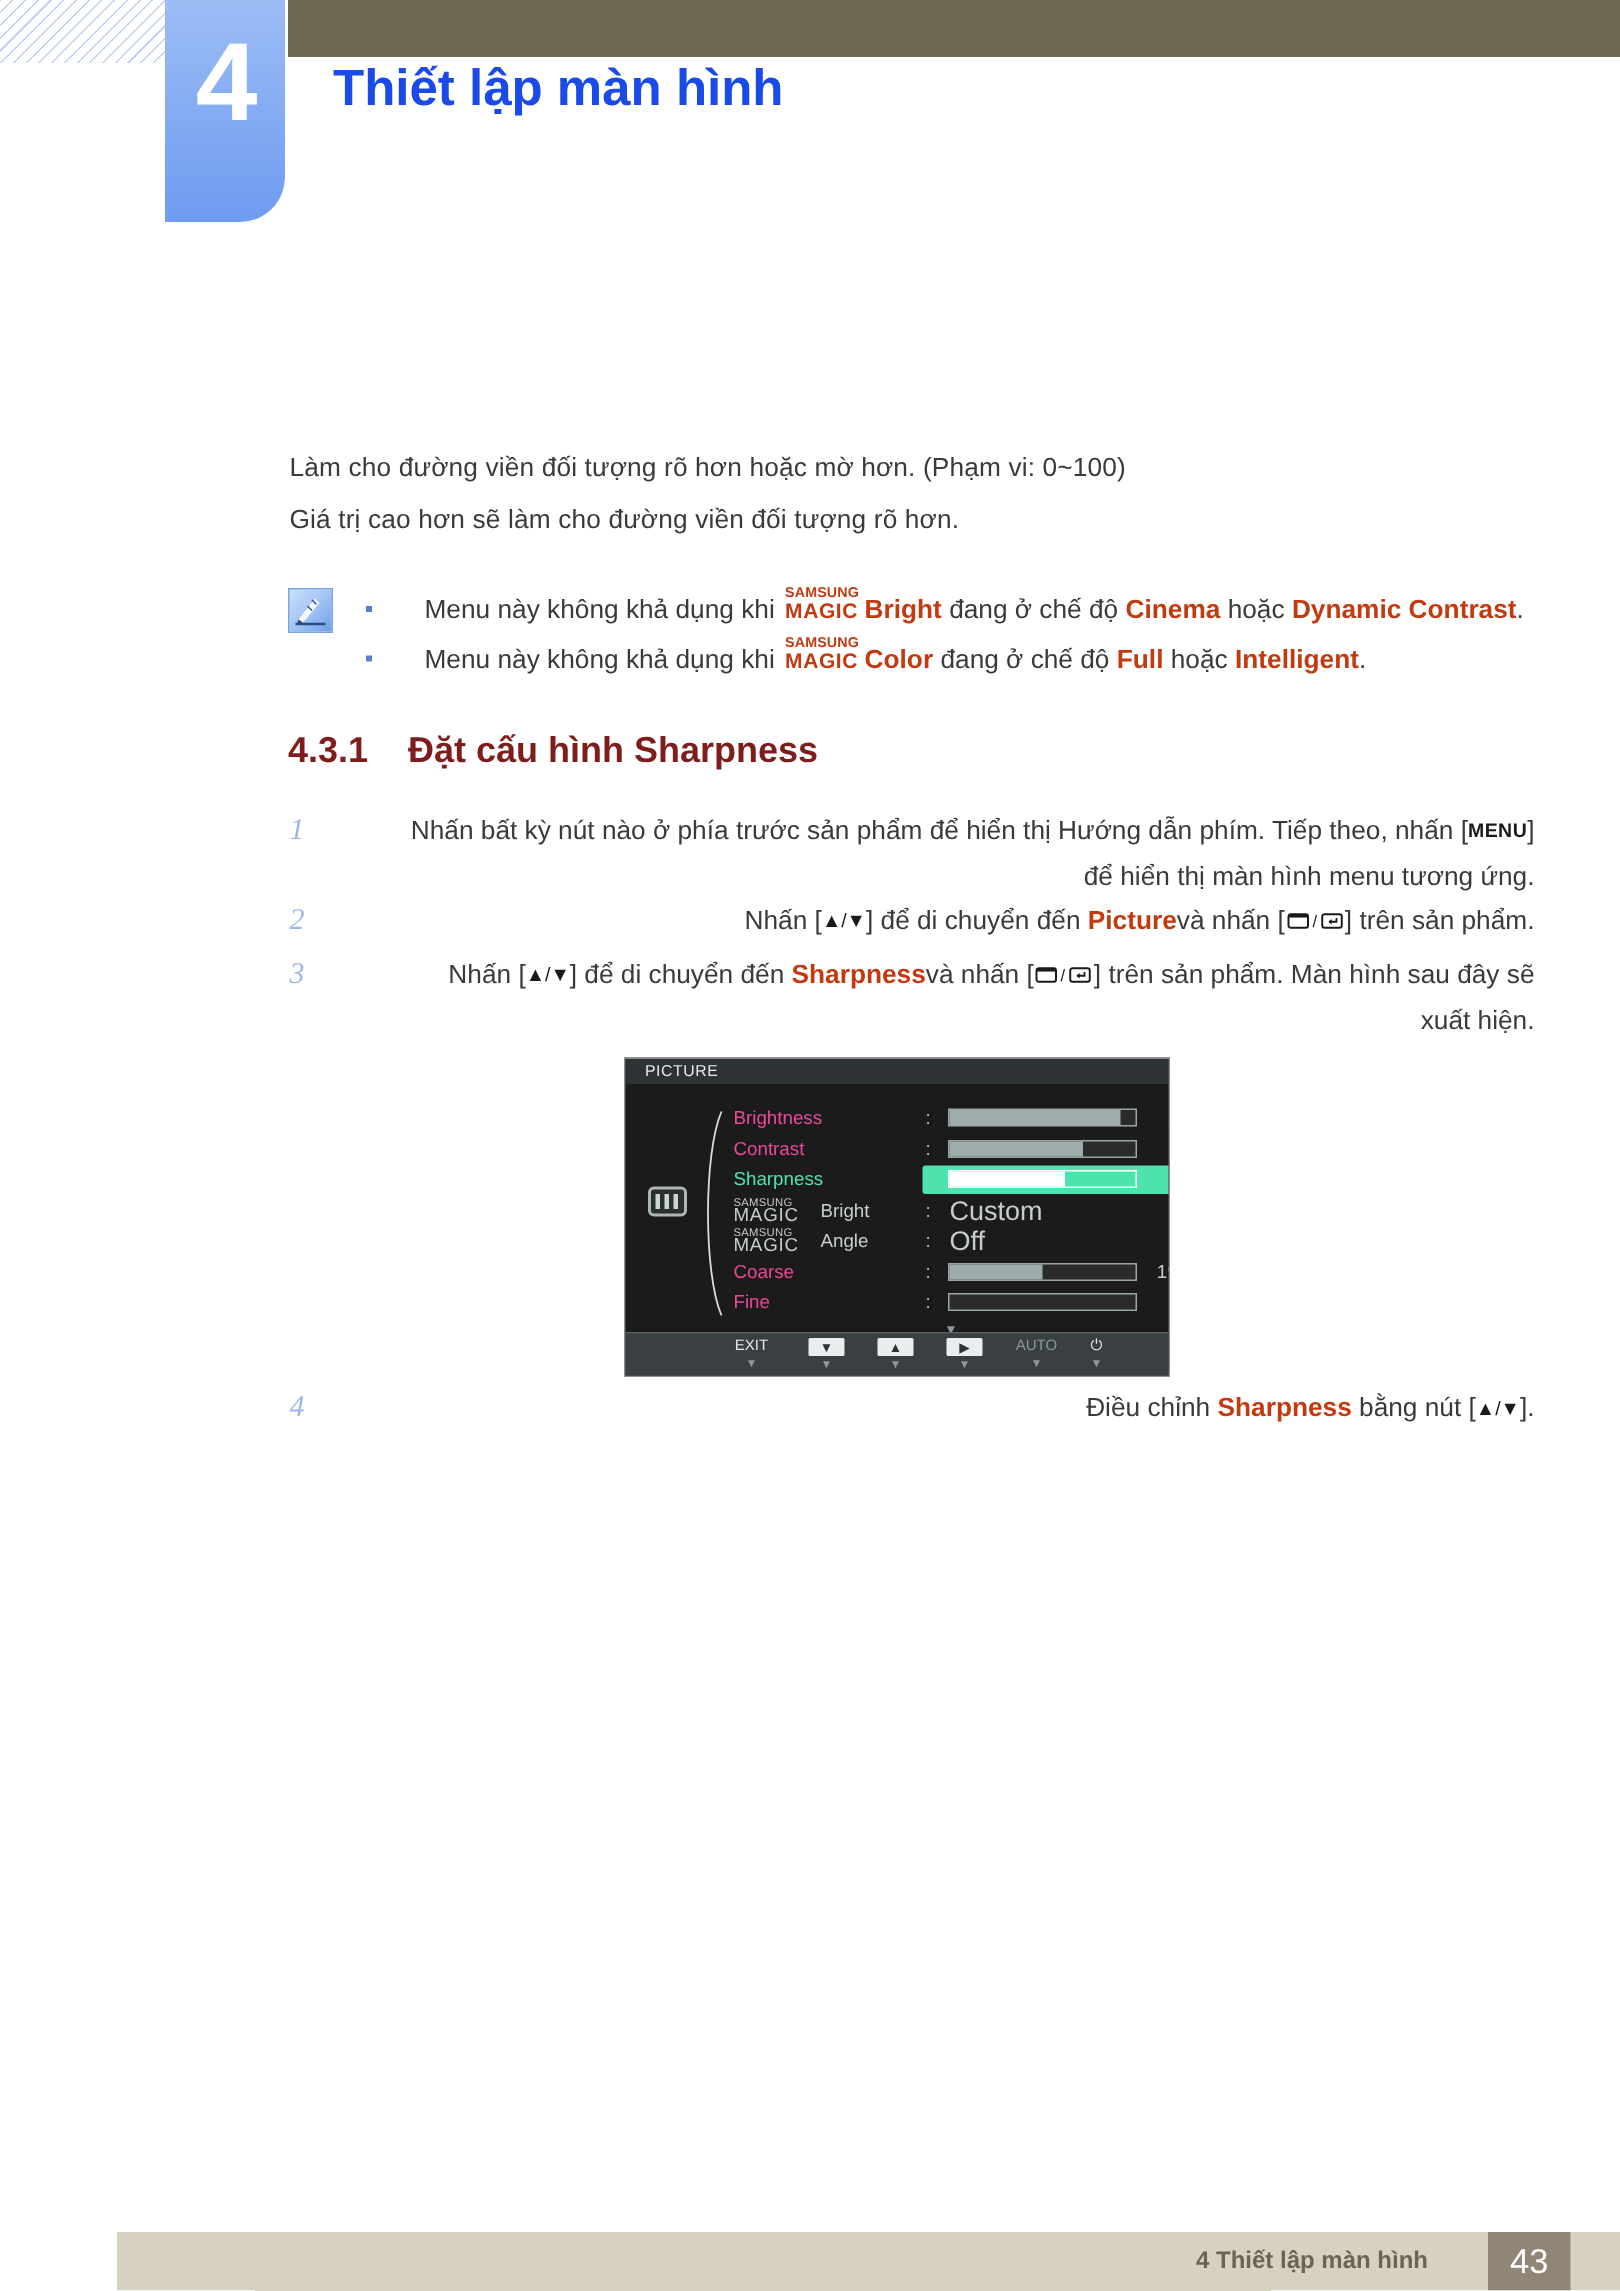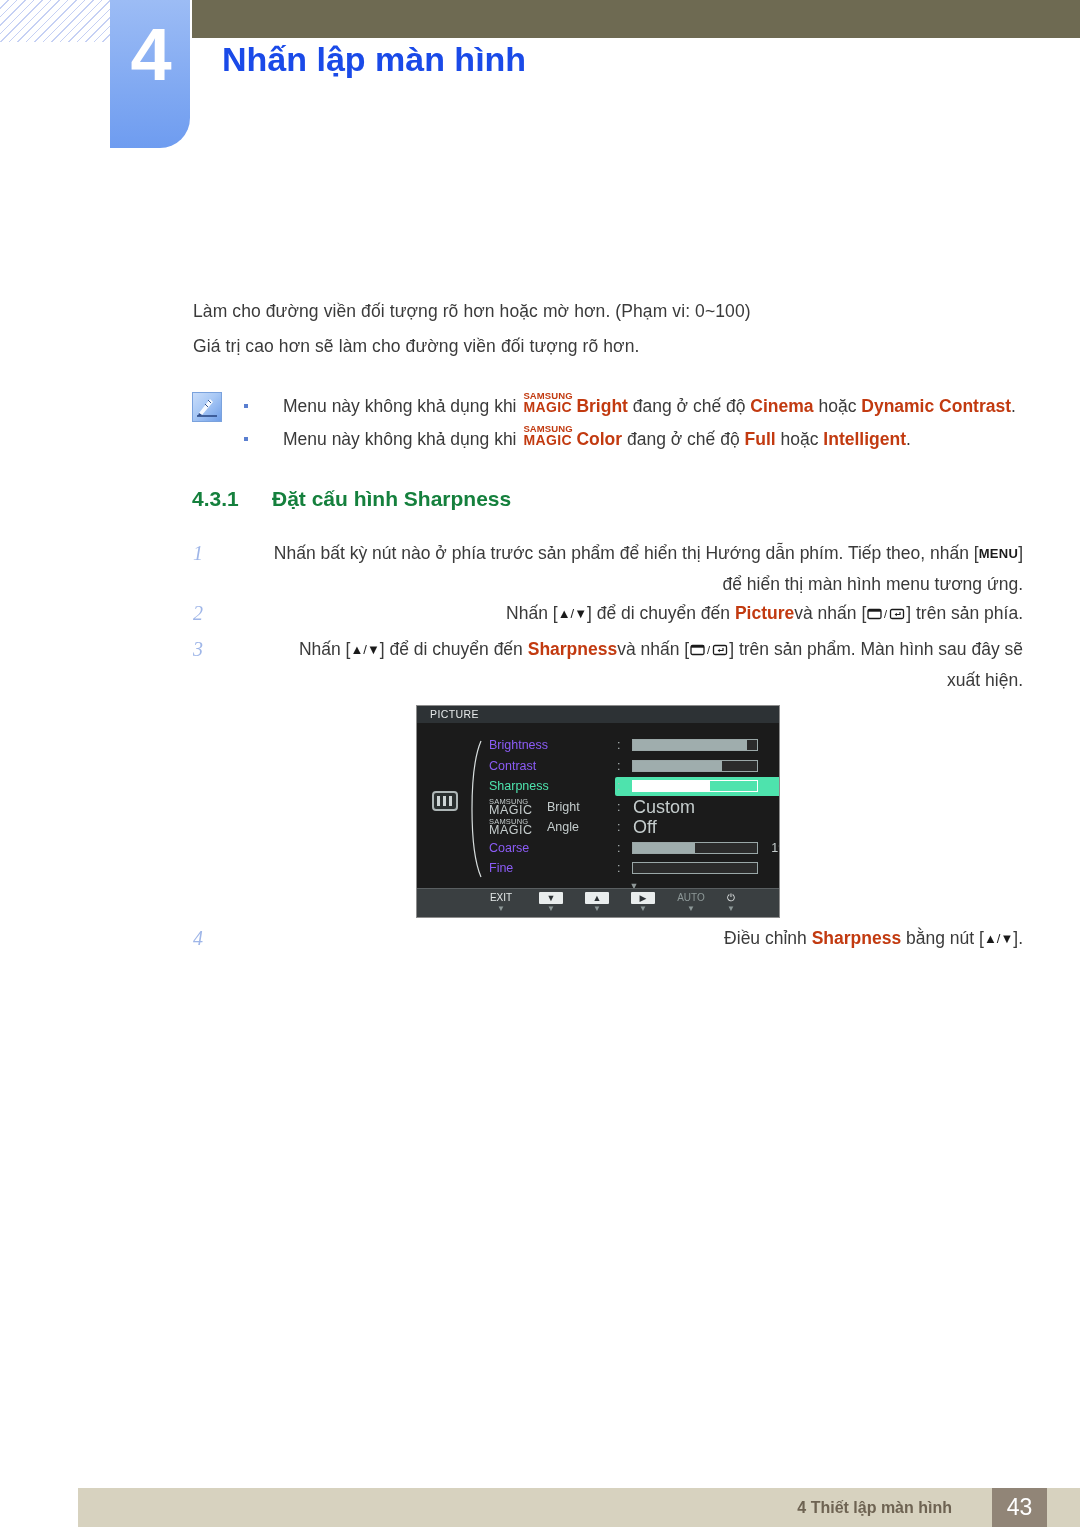--- a/index.html
+++ b/index.html
@@ -135,23 +135,23 @@
     font-size: 14px; font-weight: bold;
     color: #c23a10; letter-spacing: 0.4px;
     line-height: 14px;
   }
   .red { color: #c23a10; font-weight: bold; }
 
   
   .sub-head {
     position: absolute;
     left: 192px; top: 487px;
-    font-size: 21px;
+    font-size: 24px;
     font-weight: bold;
-    color: #15803d;
+    color: #7f1d1d;
   }
   .sub-head .num { display: inline-block; width: 80px; }
 
   
   .step {
     position: absolute;
     left: 193px;
     width: 830px;
     font-size: 17.5px;
     color: #3a3a3a;
@@ -242,21 +242,21 @@
     width: 290px;
   }
   .osd-row {
     position: relative;
     height: 20.5px;
   }
   .osd-label {
     position: absolute;
     left: 0; top: 0;
     font-size: 12.5px;
-    color: #8b5cf6;
+    color: #ec4899;
     line-height: 20.5px;
     white-space: nowrap;
   }
   .osd-row.active .osd-label { color: #4ee3ad; }
   .osd-colon {
     position: absolute;
     left: 128px; top: 0;
     font-size: 12.5px;
     color: #aeb6b6;
     line-height: 20.5px;
@@ -387,21 +387,21 @@
 </head>
 <body>
 
 <div class="page">
 
   <div class="hatch"></div>
   <div class="olive-bar"></div>
   <div class="chap-badge">
     <div class="chap-num">4</div>
   </div>
-  <div class="chap-title">Nhấn lập màn hình</div>
+  <div class="chap-title">Thiết lập màn hình</div>
 
 
   <div class="para p1">Làm cho đường viền đối tượng rõ hơn hoặc mờ hơn. (Phạm vi: 0~100)</div>
   <div class="para p2">Giá trị cao hơn sẽ làm cho đường viền đối tượng rõ hơn.</div>
 
   <div class="note-icon">
     <svg width="28" height="28" viewBox="0 0 28 28">
       <path d="M6 20 L17 6 L20 9 L9 22 Z" fill="#ffffff" opacity="0.9"></path>
       <path d="M6 20 L9 22 L5 23 Z" fill="#33518c"></path>
       <path d="M4 23 L24 23" stroke="#2c4a86" stroke-width="1.6"></path>
@@ -457,21 +457,21 @@
     <span class="idx">2</span>
     <span class="txt">
       <span>Nhấn [</span><span class="tri">▲/▼</span><span>] để di chuyển đến</span>
       <span class="red">Picture</span><span>và nhấn [</span><span class="gl"><svg width="38" height="13" viewBox="0 0 38 13">
             <rect x="1" y="2.5" width="13" height="9" rx="1.5" fill="none" stroke="#1a1a1a" stroke-width="1.3"></rect>
             <rect x="1" y="2.5" width="13" height="2.2" fill="#1a1a1a"></rect>
             <text x="17" y="11" font-size="11" fill="#1a1a1a" font-family="Liberation Sans, sans-serif">/</text>
             <rect x="23.5" y="2.5" width="13" height="9" rx="1.5" fill="none" stroke="#1a1a1a" stroke-width="1.3"></rect>
             <path d="M33 5 L33 7.5 L28 7.5" fill="none" stroke="#1a1a1a" stroke-width="1.2"></path>
             <path d="M29.8 5.7 L27.6 7.5 L29.8 9.3 Z" fill="#1a1a1a"></path>
-          </svg></span><span>] trên sản phía.</span>
+          </svg></span><span>] trên sản phẩm.</span>
     </span>
   </div>
 
   <div class="step s3">
     <span class="idx">3</span>
     <span class="txt">
       <span>Nhấn [</span><span class="tri">▲/▼</span><span>] để di chuyển đến</span>
       <span class="red">Sharpness</span><span>và nhấn [</span><span class="gl"><svg width="38" height="13" viewBox="0 0 38 13">
             <rect x="1" y="2.5" width="13" height="9" rx="1.5" fill="none" stroke="#1a1a1a" stroke-width="1.3"></rect>
             <rect x="1" y="2.5" width="13" height="2.2" fill="#1a1a1a"></rect>

